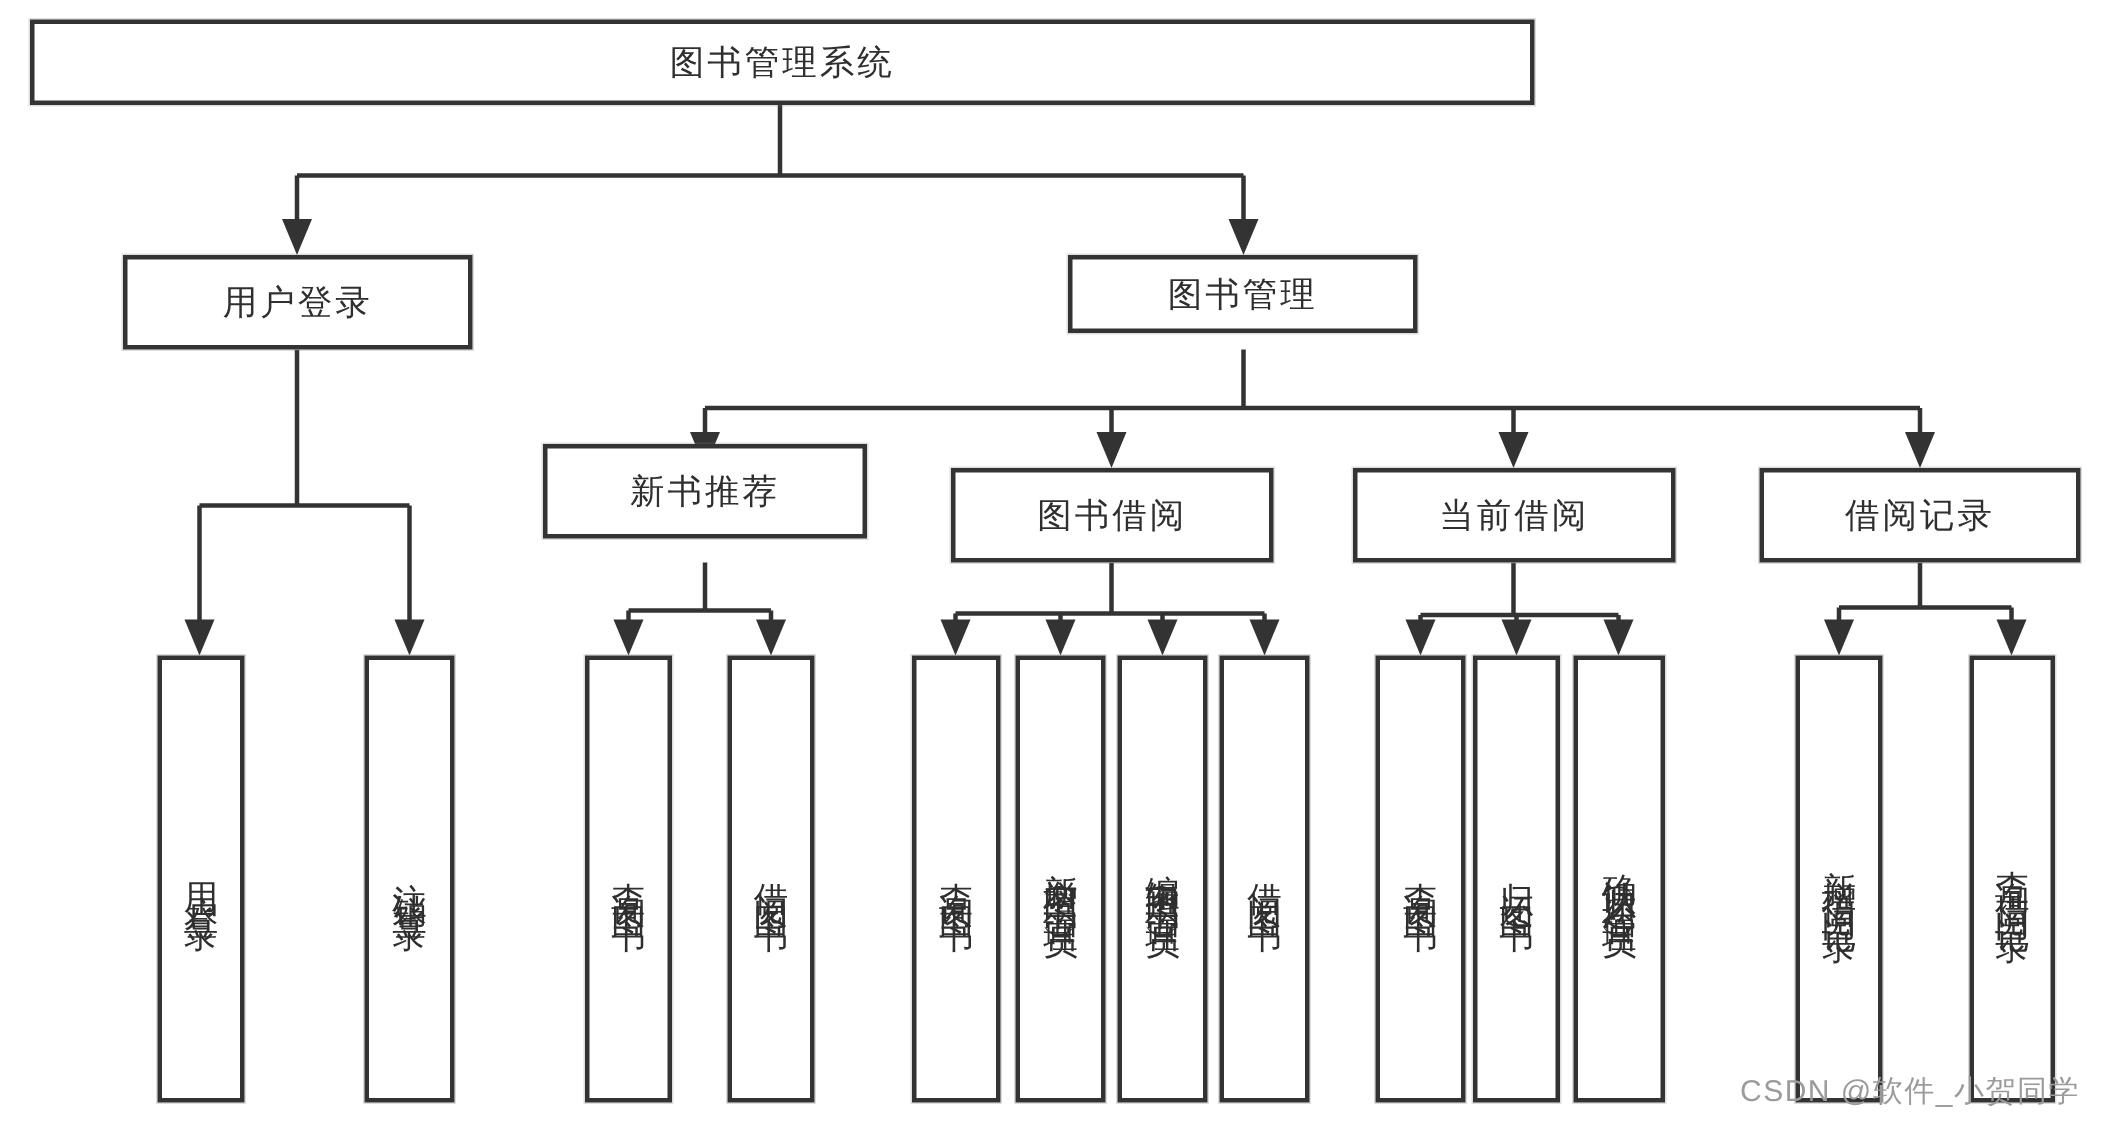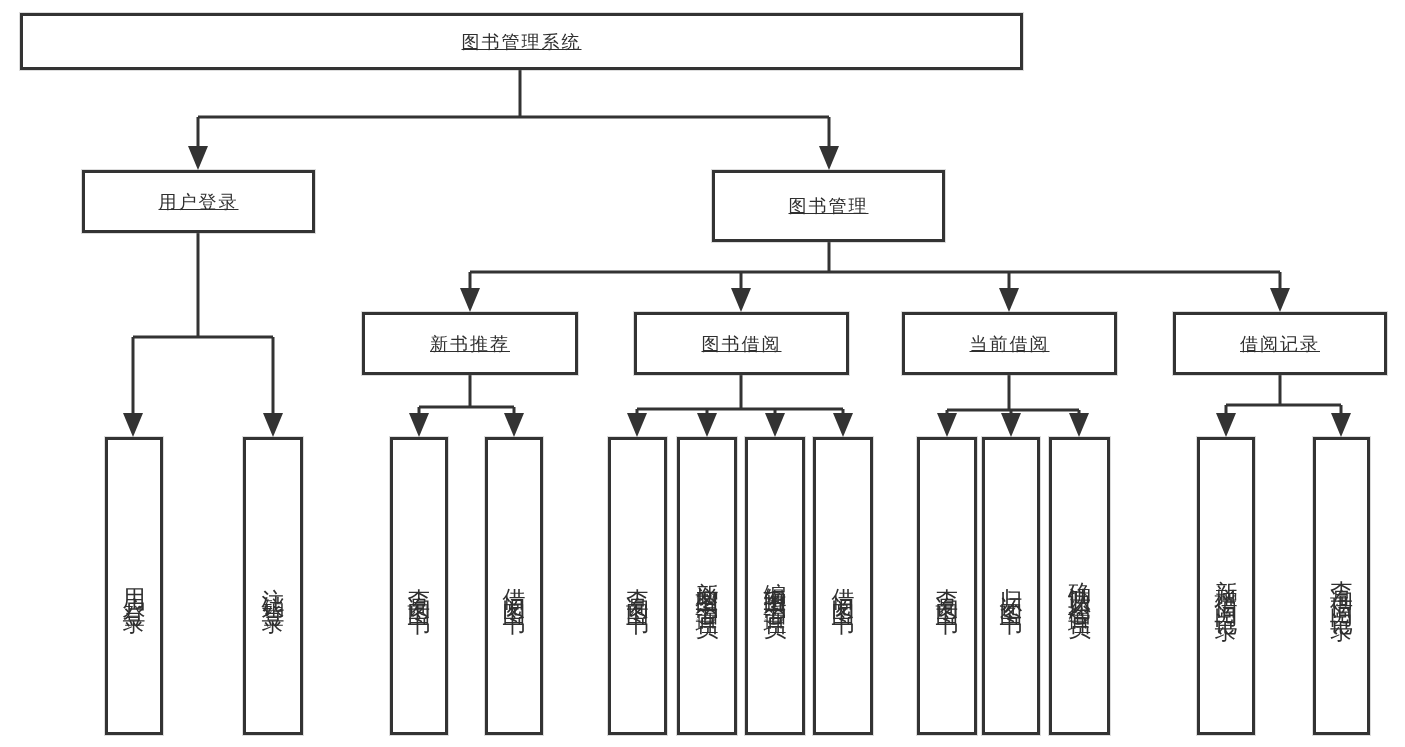--- a/index.html
+++ b/index.html
@@ -30,24 +30,23 @@
     border: 3px solid #333333;
     background: #ffffff;
     display: flex;
     align-items: center;
     justify-content: center;
     color: #2f2f2f;
     z-index: 2;
     box-shadow: 0 0 0 1px rgba(120,120,120,0.25);
   }
   .node-h span {
-    font-size: 18px;
+    font-size: 23px;
     letter-spacing: 2px;
     white-space: nowrap;
-    text-decoration: underline;
   }
   .node-v span {
     writing-mode: vertical-rl;
     text-orientation: mixed;
     font-size: 23px;
     letter-spacing: 8px;
     line-height: 1;
     white-space: nowrap;
   }
   .watermark {
@@ -139,25 +138,25 @@
     </g>
   </svg>
 
   <div class="node node-h" style="left:20px;top:13px;width:1003px;height:57px">
     <span>图书管理系统</span>
   </div>
 
   <div class="node node-h" style="left:82px;top:170px;width:233px;height:63px">
     <span>用户登录</span>
   </div>
-  <div class="node node-h" style="left:712px;top:170px;width:233px;height:72px">
+  <div class="node node-h" style="left:712px;top:170px;width:233px;height:52px">
     <span>图书管理</span>
   </div>
 
-  <div class="node node-h" style="left:362px;top:312px;width:216px;height:63px">
+  <div class="node node-h" style="left:362px;top:296px;width:216px;height:63px">
     <span>新书推荐</span>
   </div>
   <div class="node node-h" style="left:902px;top:312px;width:215px;height:63px">
     <span>当前借阅</span>
   </div>
   <div class="node node-h" style="left:634px;top:312px;width:215px;height:63px">
     <span>图书借阅</span>
   </div>
   <div class="node node-h" style="left:1173px;top:312px;width:214px;height:63px">
     <span>借阅记录</span>
@@ -200,14 +199,15 @@
     <span style="letter-spacing:5px">确认归还（管理员）</span>
   </div>
 
   <div class="node node-v" style="left:1197px;top:437px;width:58px;height:298px">
     <span>新增借阅记录</span>
   </div>
   <div class="node node-v" style="left:1313px;top:437px;width:57px;height:298px">
     <span>查询借阅记录</span>
   </div>
 
+  <div class="watermark">CSDN @软件_小贺同学</div>
 
 </div>
 
 </body></html>

